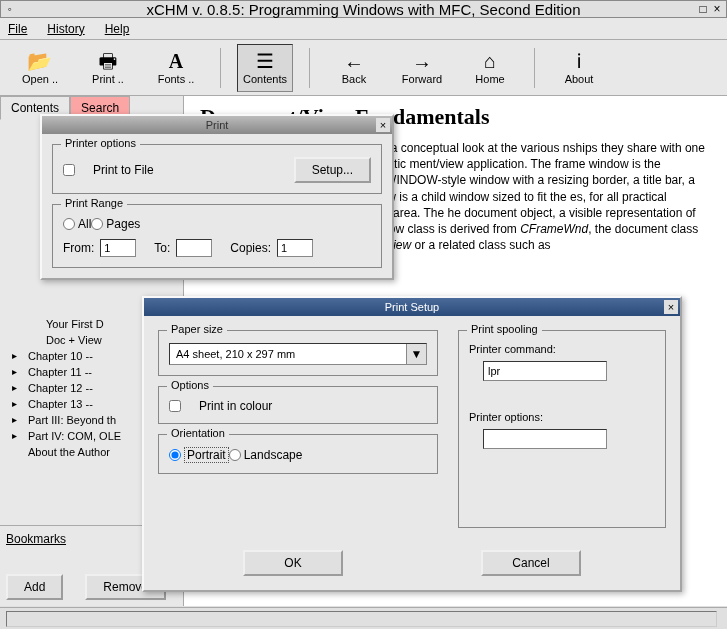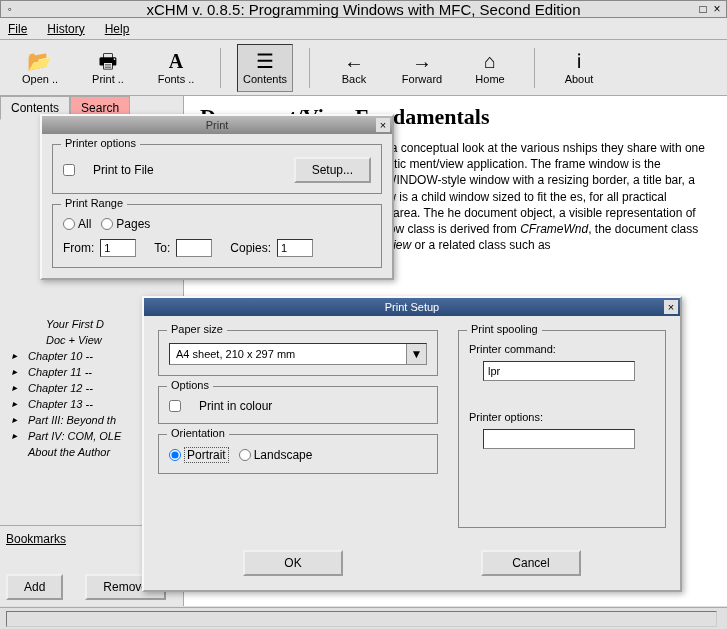--- a/index.html
+++ b/index.html
@@ -20,21 +20,21 @@
 .tool-icon { font-size: 20px; line-height: 1; }
 .tool-lbl { font-size: 11px; }
 .sep { width: 1px; height: 40px; background: #aaa; margin: 0 4px; }
 
 .body-area { display: flex; height: 510px; }
 .sidebar { width: 184px; background: #e8e8e8; border-right: 1px solid #aaa; display: flex; flex-direction: column; }
 .sidebar-tabs { display: flex; }
 .stab { padding: 4px 10px; font-size: 12px; border: 1px solid #aaa; background: #fca5a5; cursor: pointer; }
 .stab.active { background: #e8e8e8; border-bottom: 1px solid #e8e8e8; }
 .tree { flex: 1; padding: 6px 4px; font-size: 11px; overflow: hidden; }
-.tree-item { padding: 2px 0 2px 24px; white-space: nowrap; position: relative; cursor: pointer; font-style: italic; }
+.tree-item { padding: 2px 0 2px 24px; white-space: nowrap; position: relative; cursor: pointer; }
 .tree-item::before { content: "▸"; position: absolute; left: 8px; font-size: 10px; }
 .tree-item.indent { padding-left: 42px; }
 .tree-item.indent::before { left: 28px; content: ""; }
 .bookmarks { border-top: 1px solid #aaa; padding: 6px; }
 .bk-title { text-decoration: underline; margin-bottom: 28px; }
 .bk-btns { display: flex; gap: 22px; margin-top: 24px; }
 .btn { padding: 4px 16px; background: #e0e0e0; border: 2px outset #f0f0f0; cursor: pointer; font-size: 12px; }
 
 .content { flex: 1; background: #fff; padding: 8px 16px; overflow: hidden; }
 .content h1 { font-size: 22px; font-weight: bold; font-family: Georgia, serif; margin-bottom: 10px; }
@@ -46,36 +46,36 @@
 .dlg-title.inactive { background: linear-gradient(#bbb,#888); color: #333; }
 .dlg-close { position: absolute; right: 2px; width: 14px; height: 14px; background: #e0e0e0; display: flex; align-items: center; justify-content: center; font-size: 11px; cursor: pointer; color: #000; }
 
 .groupbox { border: 1px solid #888; margin: 10px; padding: 12px 10px 10px; position: relative; }
 .groupbox-title { position: absolute; top: -8px; left: 8px; background: #e8e8e8; padding: 0 4px; font-size: 11px; }
 
 .dlg-print { left: 40px; top: 114px; width: 354px; }
 .print-opts-row { display: flex; align-items: center; justify-content: space-between; }
 .chk { display: flex; align-items: center; gap: 18px; }
 .chk input { width: 12px; height: 12px; }
-.range-row { display: flex; align-items: center; gap: 10px; margin-bottom: 8px; }
+.range-row { display: flex; align-items: center; margin-bottom: 8px; }
 .radio { display: flex; align-items: center; gap: 3px; }
 .radio input { width: 12px; height: 12px; }
 .num-row { display: flex; align-items: center; gap: 6px; }
 .num-row input { width: 36px; height: 18px; border: 1px inset #888; padding: 0 3px; font-size: 11px; }
 .num-row .wide { width: 36px; margin-right: 12px; }
 
 .dlg-setup { left: 142px; top: 296px; width: 540px; }
 .setup-body { display: flex; padding: 4px; }
 .setup-left { width: 300px; }
 .setup-right { flex: 1; }
 .combo { display: flex; width: 100%; height: 22px; border: 1px inset #888; background: #fff; align-items: center; }
 .combo span { flex: 1; padding: 0 6px; font-size: 11px; }
 .combo-btn { width: 20px; height: 100%; background: #e0e0e0; border-left: 1px solid #888; display: flex; align-items: center; justify-content: center; cursor: pointer; }
 .field-label { font-size: 11px; margin-bottom: 6px; }
-.txt-input { width: 152px; height: 20px; border: 1px inset #888; background: #fff; padding: 0 4px; font-size: 11px; }
+.txt-input { width: 124px; height: 20px; border: 1px inset #888; background: #fff; padding: 0 4px; font-size: 11px; }
 .setup-btns { display: flex; justify-content: space-around; padding: 8px 30px 14px; }
 .setup-btns .btn { width: 100px; }
 
 .statusbar { position: absolute; bottom: 0; left: 0; right: 0; height: 22px; background: #e0e0e0; border-top: 1px solid #aaa; display: flex; align-items: center; padding: 0 6px; }
 .status-seg { border: 1px inset #ccc; height: 16px; flex: 1; margin-right: 4px; }
 </style>
 </head>
 <body>
 
 <div class="titlebar">

